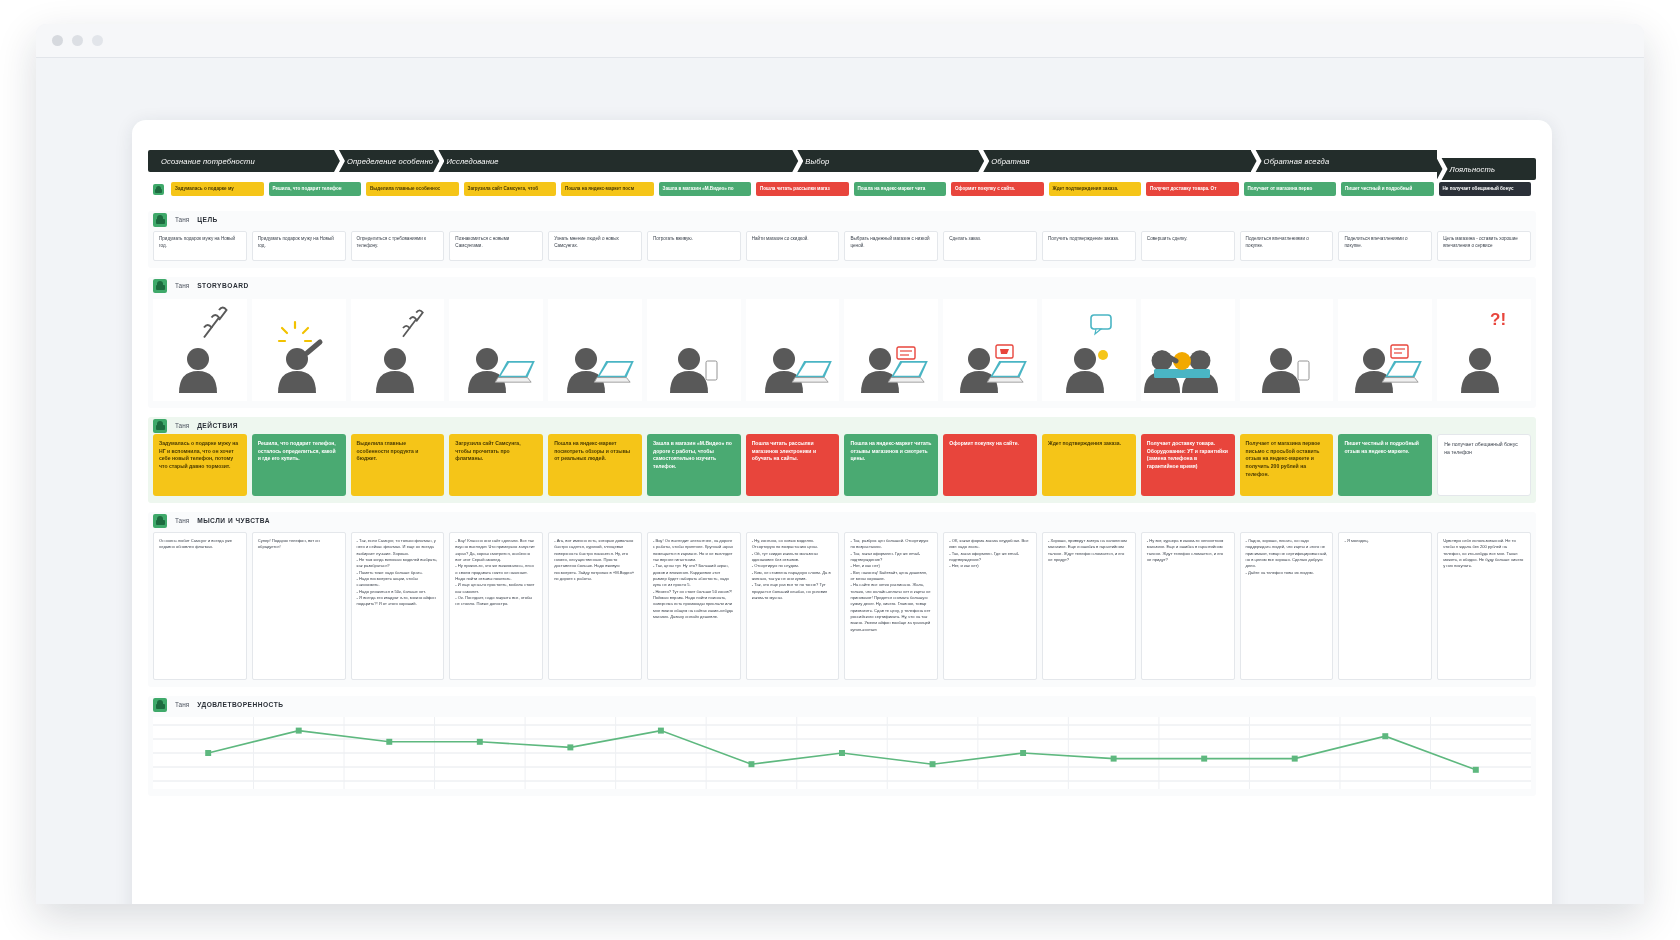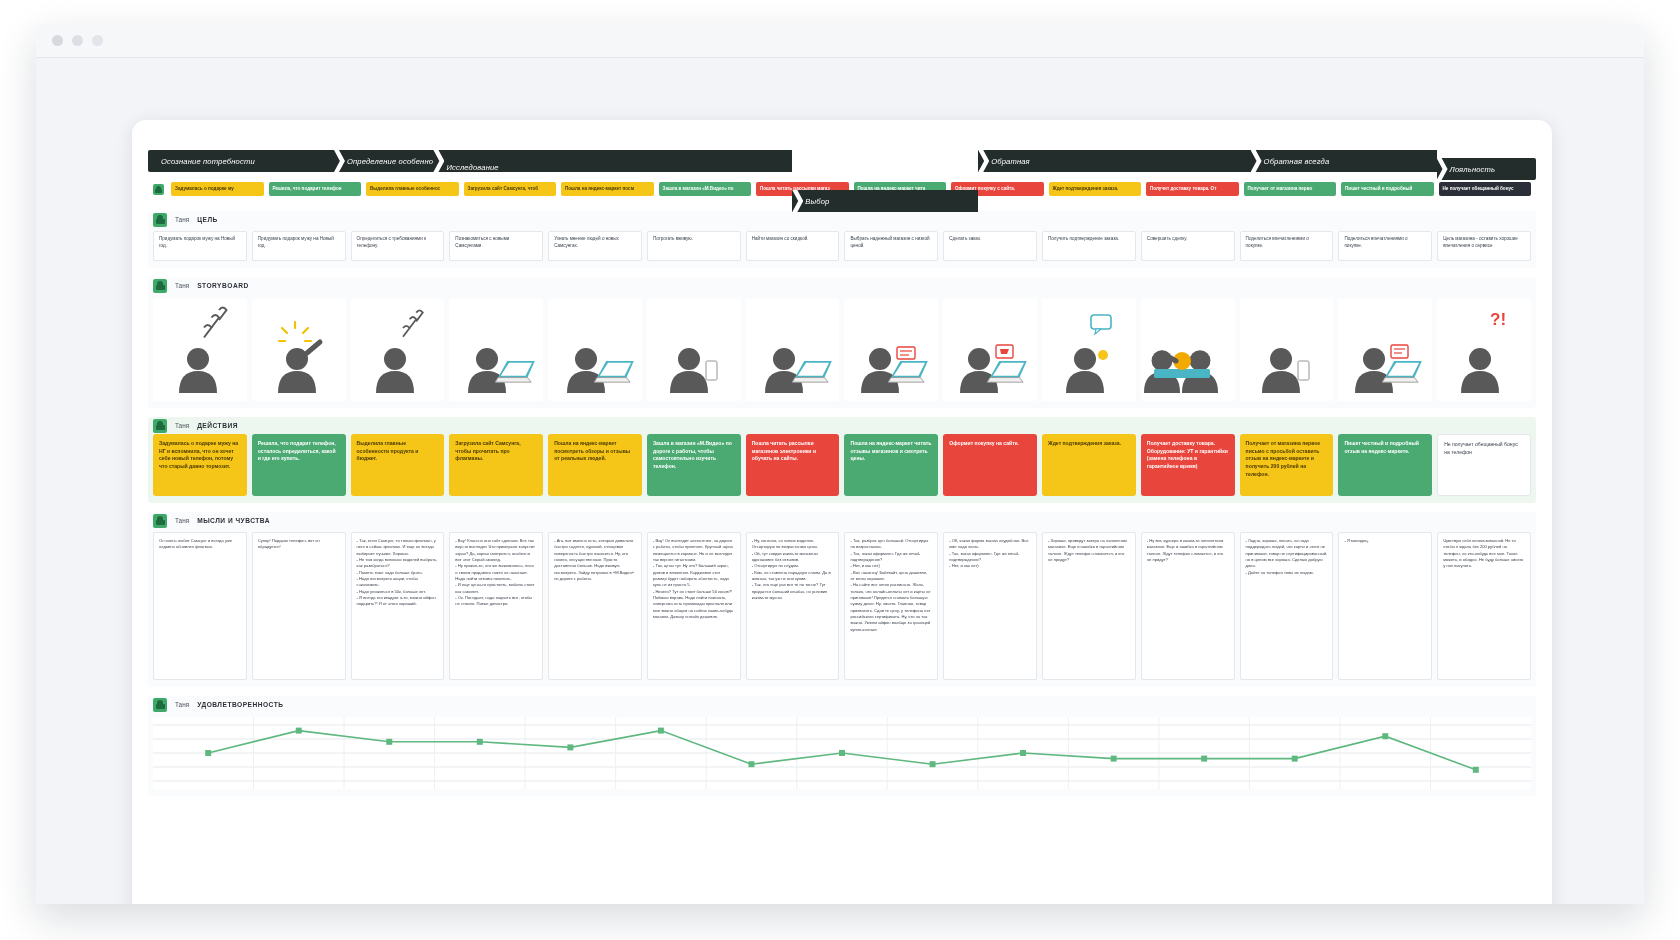--- a/index.html
+++ b/index.html
@@ -227,24 +227,24 @@
   <div id="viewport">
     <div id="board">
 
       <div id="phasebar">
           <div class="phase" style="flex: 2 1 0px;">
             <span>Осознание потребности</span>
           </div>
           <div class="phase" style="flex: 1 1 0px;">
             <span>Определение особенност.</span>
           </div>
-          <div class="phase" style="flex: 4 1 0px; align-items: flex-end;">
+          <div class="phase" style="flex: 4 1 0px;">
             <span>Исследование</span>
           </div>
-          <div class="phase" style="flex: 2 1 0px; margin-top: 40px;">
+          <div class="phase" style="flex: 2 1 0px;">
             <span>Выбор</span>
           </div>
           <div class="phase" style="flex: 3 1 0px;">
             <span>Обратная</span>
           </div>
           <div class="phase" style="flex: 2 1 0px;">
             <span>Обратная всегда</span>
           </div>
           <div class="phase" style="flex: 1 1 0px; margin-top: 8px;">
             <span>Лояльность</span>

